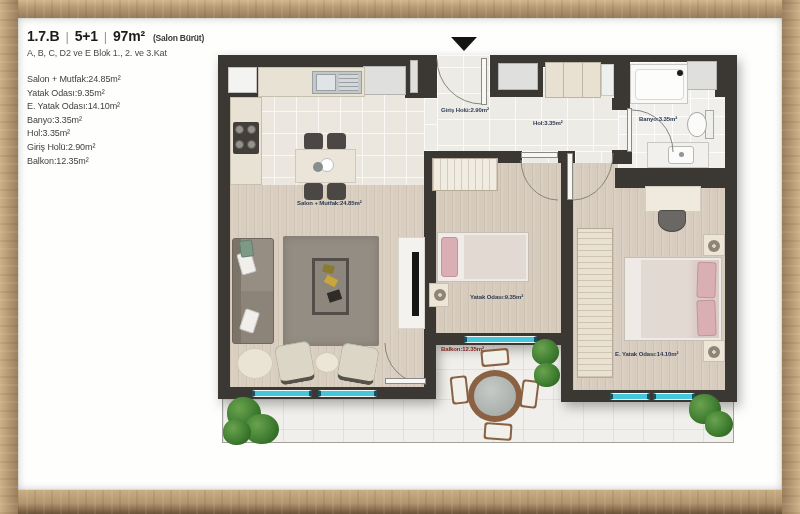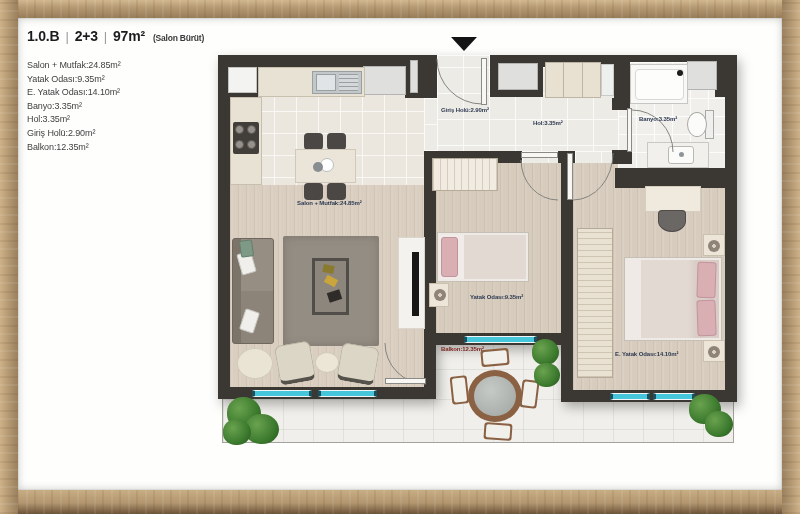--- a/index.html
+++ b/index.html
@@ -208,27 +208,28 @@
 <body>
 
 <div class="abs frame-top"></div>
 <div class="abs frame-bottom"></div>
 <div class="abs frame-left"></div>
 <div class="abs frame-right"></div>
 <div class="abs mat"></div>
 
 <div class="abs info">
   <div class="title-row">
-    <span>1.0.B</span>
+    <span>1.7.B</span>
     <span class="title-sep">|</span>
-    <span>2+3</span>
+    <span>5+1</span>
     <span class="title-sep">|</span>
     <span>97m²</span>
     <span class="area-note">(Salon Bürüt)</span>
   </div>
+  <div class="subtitle">A, B, C, D2 ve E Blok 1., 2. ve 3.Kat</div>
   <div class="room-list">
     <div>Salon + Mutfak:24.85m²</div>
     <div>Yatak Odası:9.35m²</div>
     <div>E. Yatak Odası:14.10m²</div>
     <div>Banyo:3.35m²</div>
     <div>Hol:3.35m²</div>
     <div>Giriş Holü:2.90m²</div>
     <div>Balkon:12.35m²</div>
   </div>
 </div>

